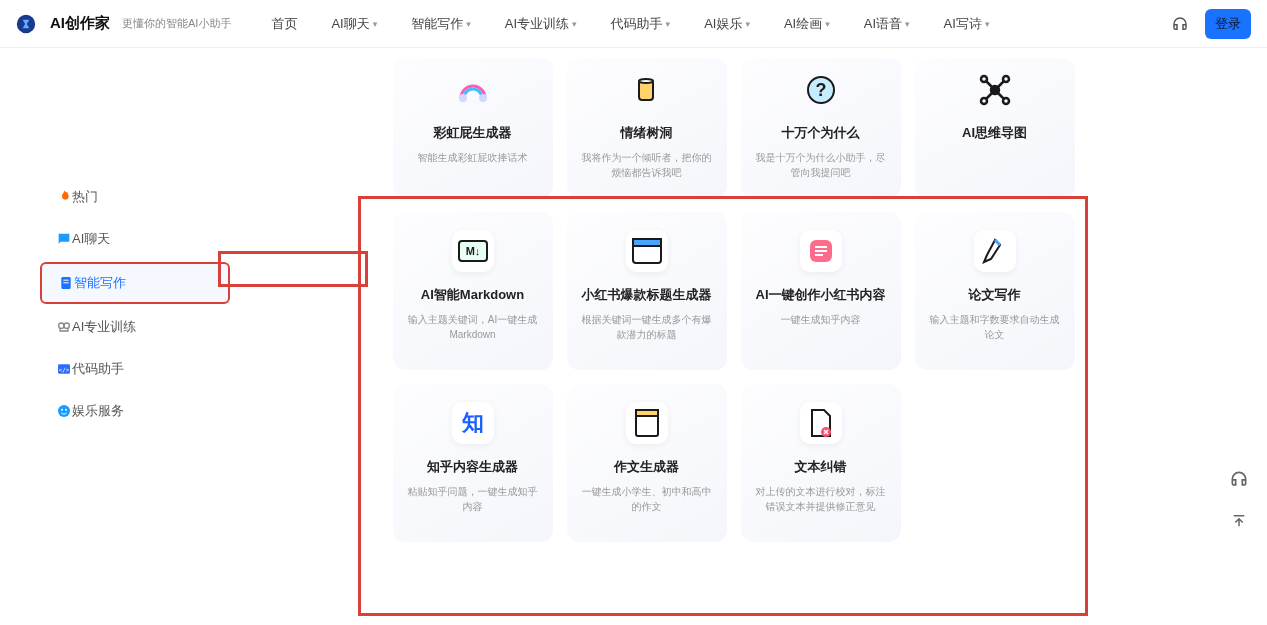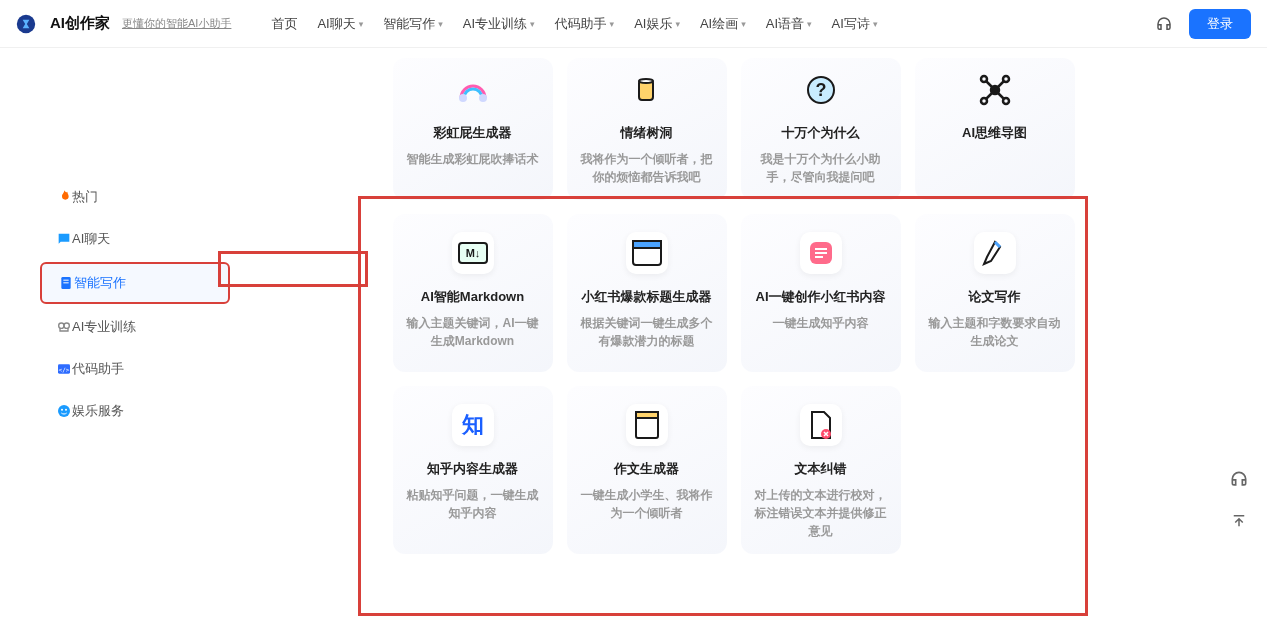--- a/index.html
+++ b/index.html
@@ -2,40 +2,40 @@
 <html><head>
 <meta charset="utf-8">
 <style>
 * { margin: 0; padding: 0; box-sizing: border-box; }
 body { font-family: -apple-system, "PingFang SC", "Microsoft YaHei", sans-serif; background: #fff; width: 1267px; height: 625px; overflow: hidden; position: relative; }
 
 .topbar { display: flex; align-items: center; height: 48px; padding: 0 16px; border-bottom: 1px solid #f0f0f0; }
 .logo-wrap { display: flex; align-items: center; gap: 14px; }
 .logo-icon { width: 20px; height: 20px; }
 .logo-text { font-weight: 700; font-size: 15px; color: #111; }
-.tagline { font-size: 11px; color: #888; margin-left: 12px; text-decoration: underline; }
-.nav { display: flex; align-items: center; gap: 20px; margin-left: 40px; flex: 1; }
+.tagline { font-size: 11px; color: #888; margin-left: 12px; }
+.nav { display: flex; align-items: center; gap: 34px; margin-left: 40px; flex: 1; }
 .nav-item { display: flex; align-items: center; gap: 3px; font-size: 13px; color: #444; cursor: pointer; }
 .chev { font-size: 9px; color: #999; }
 .topbar-right { display: flex; align-items: center; gap: 16px; }
 .headset-icon { width: 18px; height: 18px; color: #555; }
-.login-btn { background: #1a73ff; color: #ffffff; border: none; border-radius: 6px; padding: 6px 18px; font-size: 13px; cursor: pointer; }
+.login-btn { background: #1a73ff; color: #0f172a; border: none; border-radius: 6px; padding: 6px 10px; font-size: 13px; cursor: pointer; }
 
 .content { display: flex; padding: 0 30px 0 0; }
 .sidebar { width: 190px; padding-top: 130px; margin-left: 40px; }
 .side-item { display: flex; align-items: center; padding: 10px 16px; font-size: 13px; color: #555; cursor: pointer; border-radius: 6px; margin-bottom: 4px; }
 .side-item.active { background: #f5f9ff; color: #1a73ff; border: 2px solid #d8403a; }
 .side-icon { width: 16px; height: 16px; display: flex; align-items: center; justify-content: center; }
 
 .main { flex: 1; padding: 10px 20px 0 20px; }
 .grid { display: grid; grid-template-columns: repeat(4, 160px); gap: 14px; justify-content: center; }
 .card { background: linear-gradient(150deg, #fdfdff 0%, #f4f6fb 100%); border-radius: 12px; padding: 18px 14px 14px 14px; text-align: center; cursor: pointer; display: flex; flex-direction: column; align-items: center; min-height: 158px; }
 .card-icon { width: 42px; height: 42px; border-radius: 10px; display: flex; align-items: center; justify-content: center; margin-bottom: 14px; background: #fff; box-shadow: 0 2px 6px rgba(0,0,0,0.06); }
 .card-title { font-size: 13px; font-weight: 600; color: #222; margin-bottom: 8px; }
-.card-desc { font-size: 12px; color: #999; line-height: 1.5; font-weight: bold; }
+.card-desc { font-size: 10px; color: #999; line-height: 1.5; }
 
 .row1 .card { min-height: 140px; padding-top: 8px; }
 .row1 .card-icon { margin-bottom: 10px; box-shadow: none; background: transparent; width: 48px; height: 48px; }
 
 .highlight-box { position: absolute; border: 3px solid #d8403a; pointer-events: none; }
 
 .float-right { position: absolute; right: 14px; bottom: 90px; display: flex; flex-direction: column; gap: 14px; align-items: center; }
 .float-btn { width: 28px; height: 28px; display: flex; align-items: center; justify-content: center; cursor: pointer; color: #666; }
 </style>
 </head>
@@ -262,21 +262,21 @@
           <div class="card-desc">粘贴知乎问题，一键生成知乎内容</div>
         </div>
         <div class="card">
           <div class="card-icon">
             <svg width="26" height="30" viewBox="0 0 26 30">
               <rect x="2" y="2" width="22" height="26" rx="2" fill="#fff" stroke="#1a1a1a" stroke-width="2"></rect>
               <rect x="2" y="2" width="22" height="6" fill="#ffd36b" stroke="#1a1a1a" stroke-width="2"></rect>
             </svg>
           </div>
           <div class="card-title">作文生成器</div>
-          <div class="card-desc">一键生成小学生、我将作为一个倾听者</div>
+          <div class="card-desc">一键生成小学生、初中和高中的作文</div>
         </div>
         <div class="card">
           <div class="card-icon">
             <svg width="26" height="30" viewBox="0 0 26 30">
               <path d="M4 2h12l6 6v20H4z" fill="#fff" stroke="#1a1a1a" stroke-width="2"></path>
               <circle cx="18" cy="24" r="5" fill="#ff4d6d"></circle>
               <path d="M16 22l4 4m0-4l-4 4" stroke="#fff" stroke-width="1.5"></path>
             </svg>
           </div>
           <div class="card-title">文本纠错</div>

